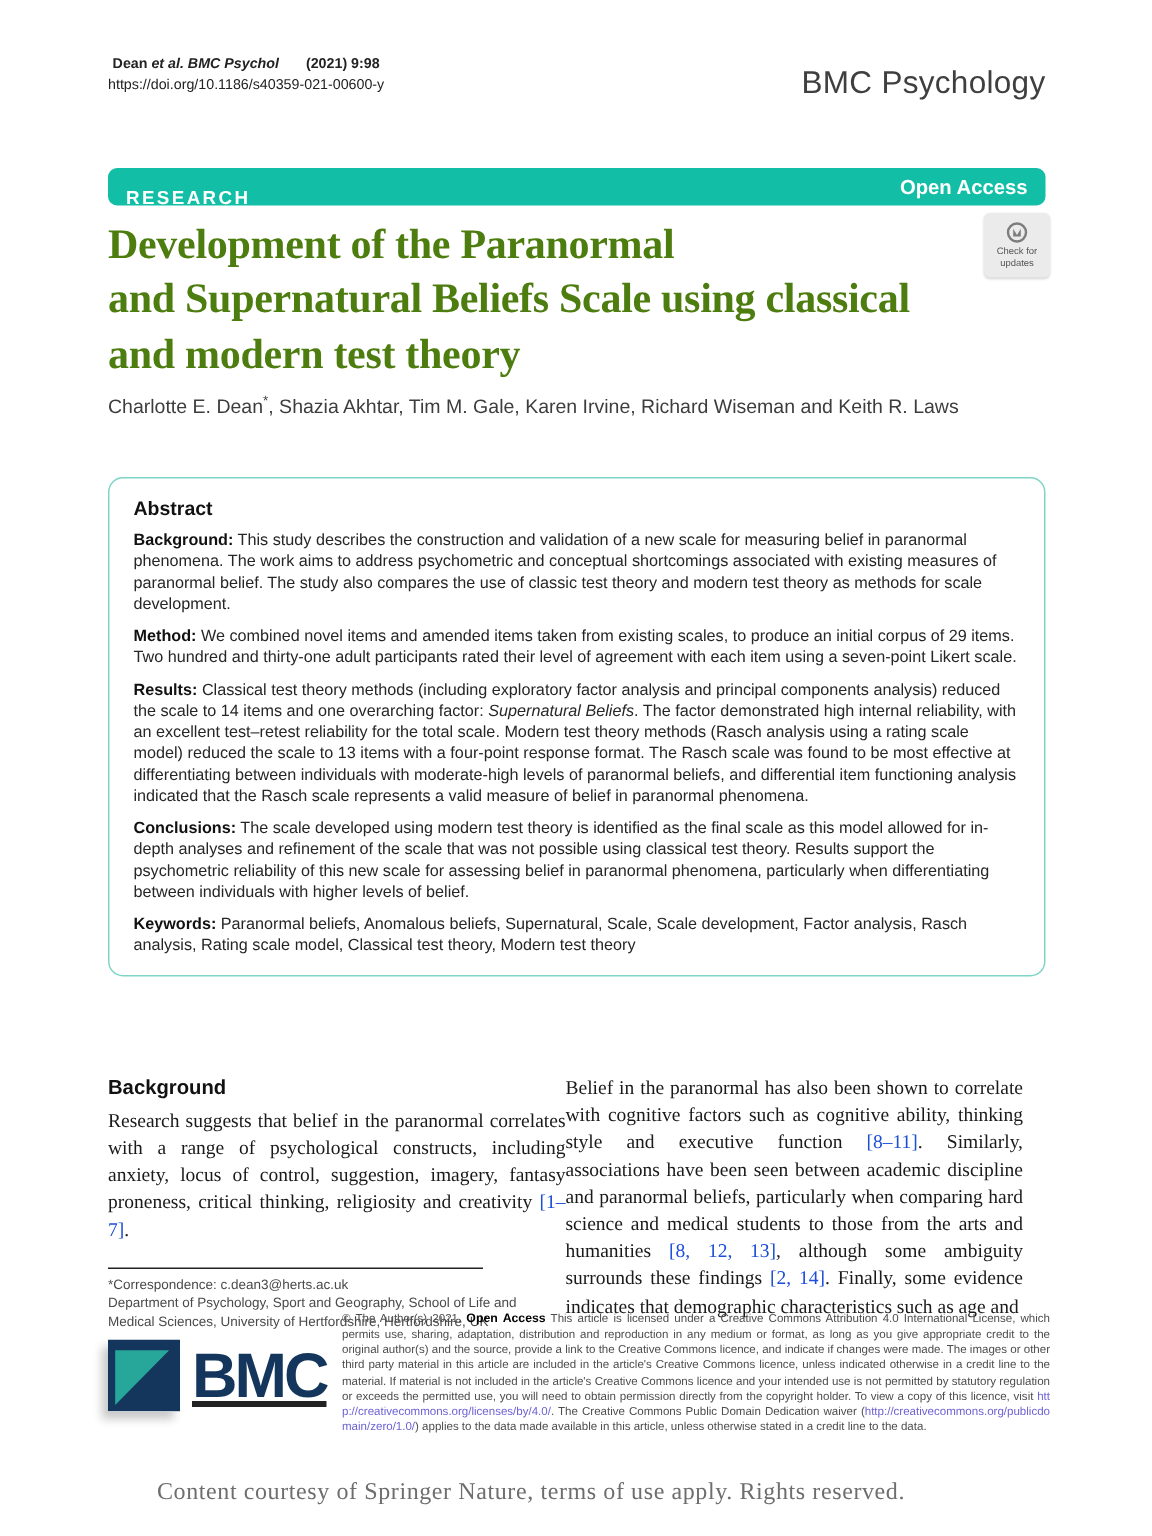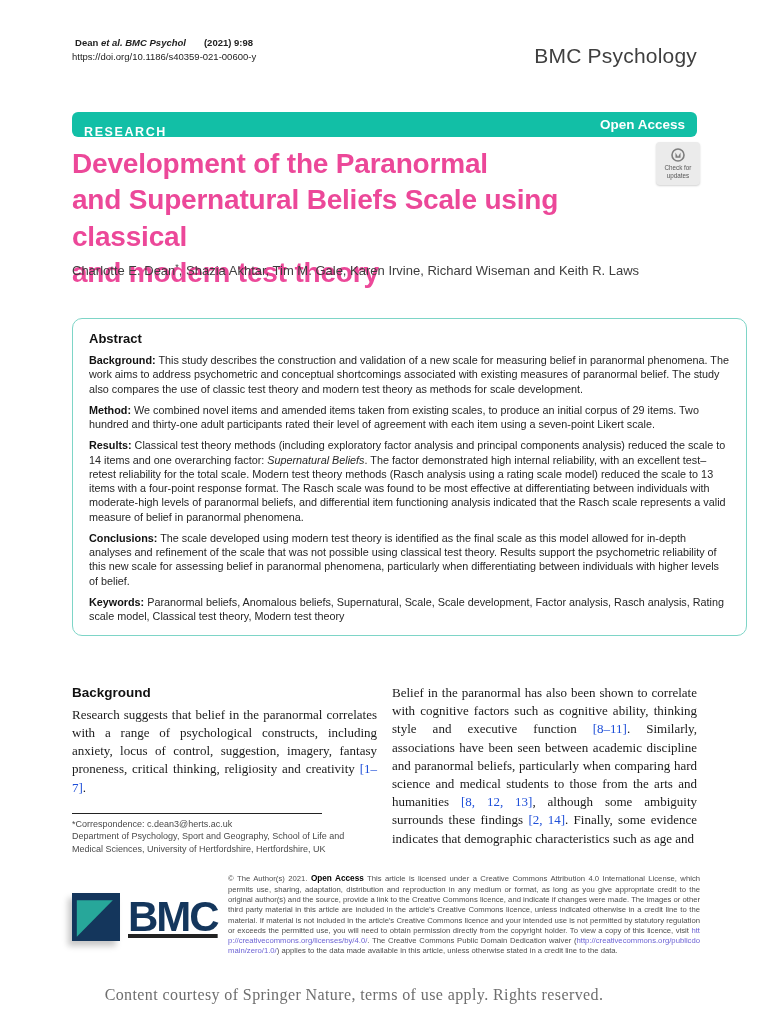--- a/index.html
+++ b/index.html
@@ -17,43 +17,43 @@
   .hdr-journal { font-size:21px; color:#3f3f3f; font-weight:400; letter-spacing:0.2px; margin-top:8px; }
   
   .banner {
     position:absolute; left:72px; top:112px; width:625px; height:25px;
     background:#12bfa6; border-radius:6px; color:#fff;
     display:flex; justify-content:space-between; align-items:center; padding:0 12px;
   }
   .banner .res { font-size:12.5px; font-weight:700; letter-spacing:1.6px;margin-top:15px; }
   .banner .oa { font-size:13.5px; font-weight:700; }
   
-  .title { position:absolute; left:72px; top:146px; width:590px; font-size:28px; font-weight:700; color:#ec4899; line-height:1.3; letter-spacing:-0.2px; }
+  .title { position:absolute; left:72px; top:146px; width:590px; font-size:28px; font-weight:700; color:#4d7c0f; line-height:1.3; letter-spacing:-0.2px;font-family:Liberation Serif, serif; }
   .badge {
     position:absolute; left:656px; top:142px; width:44px; height:43px;
     background:#ebebeb; border-radius:4px; box-shadow:0 1px 2px rgba(0,0,0,0.18);
     display:flex; flex-direction:column; align-items:center; justify-content:center; cursor:pointer;
   }
   .badge svg { display:block; margin-bottom:1px; }
   .badge .btxt { font-size:6.3px; color:#555; line-height:1.25; text-align:center; }
   .authors { position:absolute; left:72px; top:262px; width:625px; font-size:13px; color:#3d3d3d; }
   .authors sup { font-size:9px; }
   
   .abstract {
-    position:absolute; left:72px; top:318px; width:675px;
+    position:absolute; left:72px; top:318px; width:625px;
     border:1.5px solid #7ed5c7; border-radius:10px; padding:11px 16px 12px 16px;
     font-size:10.8px; line-height:1.32; color:#262626;
   }
   .abstract h2 { font-size:13px; font-weight:700; color:#111; margin-bottom:6px; font-family:"Liberation Sans", sans-serif; }
   .abstract p { margin-bottom:7px; text-align:left; }
   .abstract p:last-child { margin-bottom:0; }
   .abstract b { color:#111; }
   .abstract .it { font-style:italic; }
   
-  .cols { position:absolute; left:72px; top:684px; width:625px; display:flex; gap:15px; }
+  .cols { position:absolute; left:72px; top:716px; width:625px; display:flex; }
   .col { width:305px; font-family:"Liberation Serif", serif; font-size:13px; line-height:1.4; color:#1a1a1a; text-align:justify; }
   .col h3 { font-family:"Liberation Sans", sans-serif; font-size:13.5px; font-weight:700; color:#111; margin-bottom:3px; text-align:left; }
   .cite { color:#1d4ed8; text-decoration:none; cursor:pointer; }
   
   .footnote { margin-top:16px; font-family:"Liberation Sans", sans-serif; font-size:9px; color:#4a4a4a; line-height:1.4; text-align:left; }
   .footnote .rule { border-top:1px solid #222; width:250px; margin-bottom:4px; }
   .fn-email { color:#4a4a4a; text-decoration:none; cursor:pointer;margin-top:20px; }
   
   .bottom { position:absolute; left:72px; top:874px; width:628px; display:flex; }
   .logo { width:156px; display:flex; align-items:center; padding-top:4px;text-decoration:underline; }

